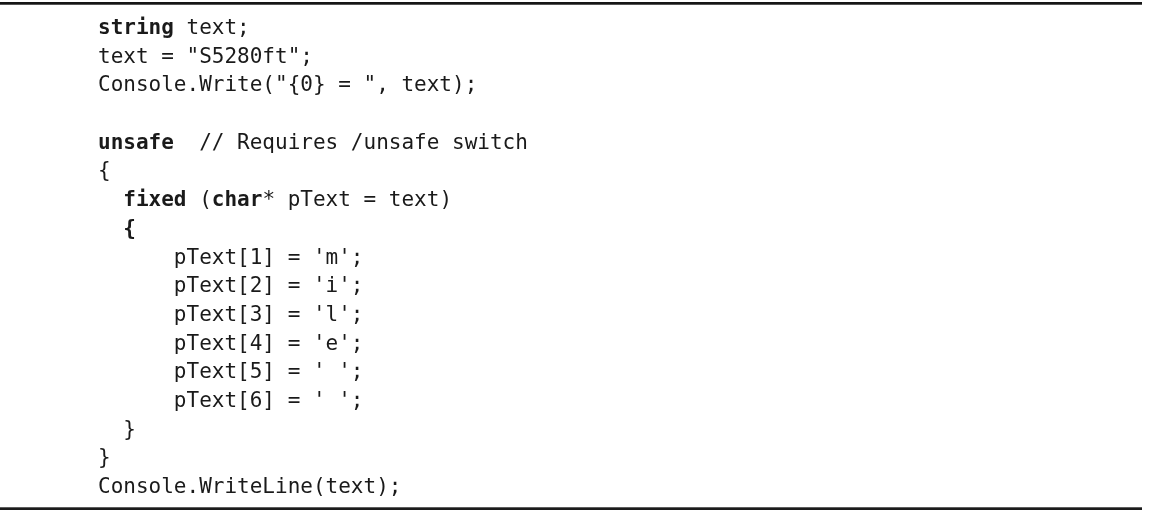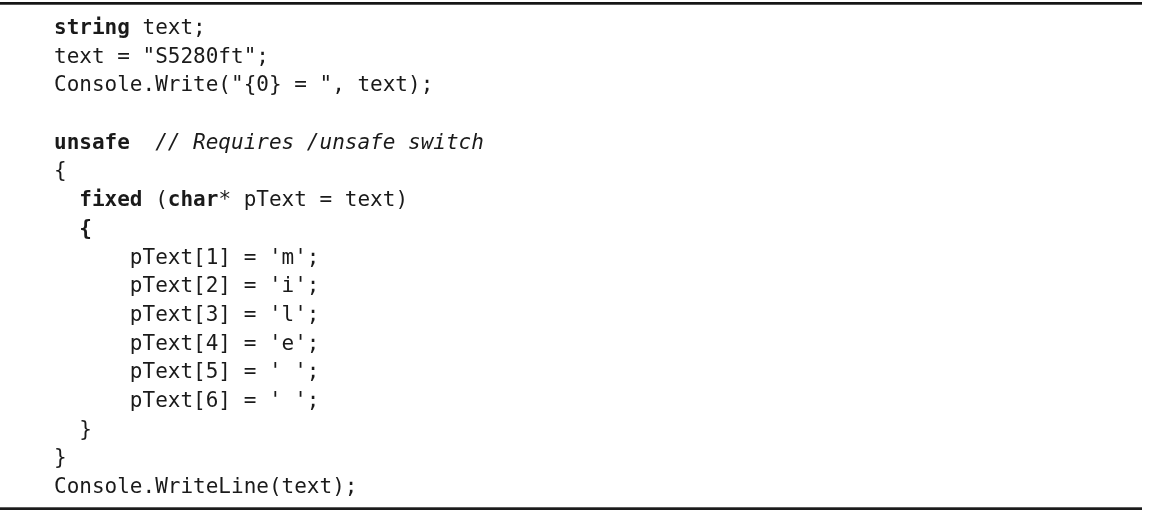--- a/index.html
+++ b/index.html
@@ -37,23 +37,24 @@
     position: absolute;
     top: 13px;
     left: 54px;
     color: #1a1a1a;
     font-size: 21px;
     line-height: 28.7px;
     white-space: pre;
   }
   .code-line {
     height: 28.7px;
+    margin-left: 44px;
   }
   .seg-bold   { font-weight: bold; }
-  .seg-italic { font-style: italic; }
+  .seg-italic { }
 </style>
 </head>
 <body>
 
 <div class="listing">
   <div class="rule rule-top"></div>
   <div class="code" id="code-block"><div class="code-line"><span class="seg-bold">string</span><span> text;</span></div><div class="code-line"><span>text = "S5280ft";</span></div><div class="code-line"><span>Console.Write("{0} = ", text);</span></div><div class="code-line"><span></span></div><div class="code-line"><span class="seg-bold">unsafe</span><span>  </span><span class="seg-italic">// Requires /unsafe switch</span></div><div class="code-line"><span>{</span></div><div class="code-line"><span>  </span><span class="seg-bold">fixed</span><span> (</span><span class="seg-bold">char</span><span>* pText = text)</span></div><div class="code-line"><span>  </span><span class="seg-bold">{</span></div><div class="code-line"><span>      pText[1] = 'm';</span></div><div class="code-line"><span>      pText[2] = 'i';</span></div><div class="code-line"><span>      pText[3] = 'l';</span></div><div class="code-line"><span>      pText[4] = 'e';</span></div><div class="code-line"><span>      pText[5] = ' ';</span></div><div class="code-line"><span>      pText[6] = ' ';</span></div><div class="code-line"><span>  }</span></div><div class="code-line"><span>}</span></div><div class="code-line"><span>Console.WriteLine(text);</span></div></div>
   <div class="rule rule-bottom"></div>
 </div>
 

